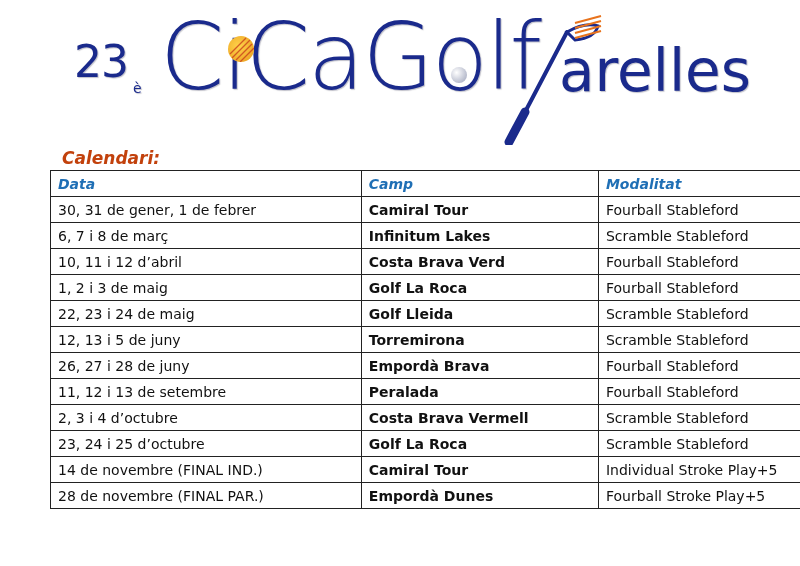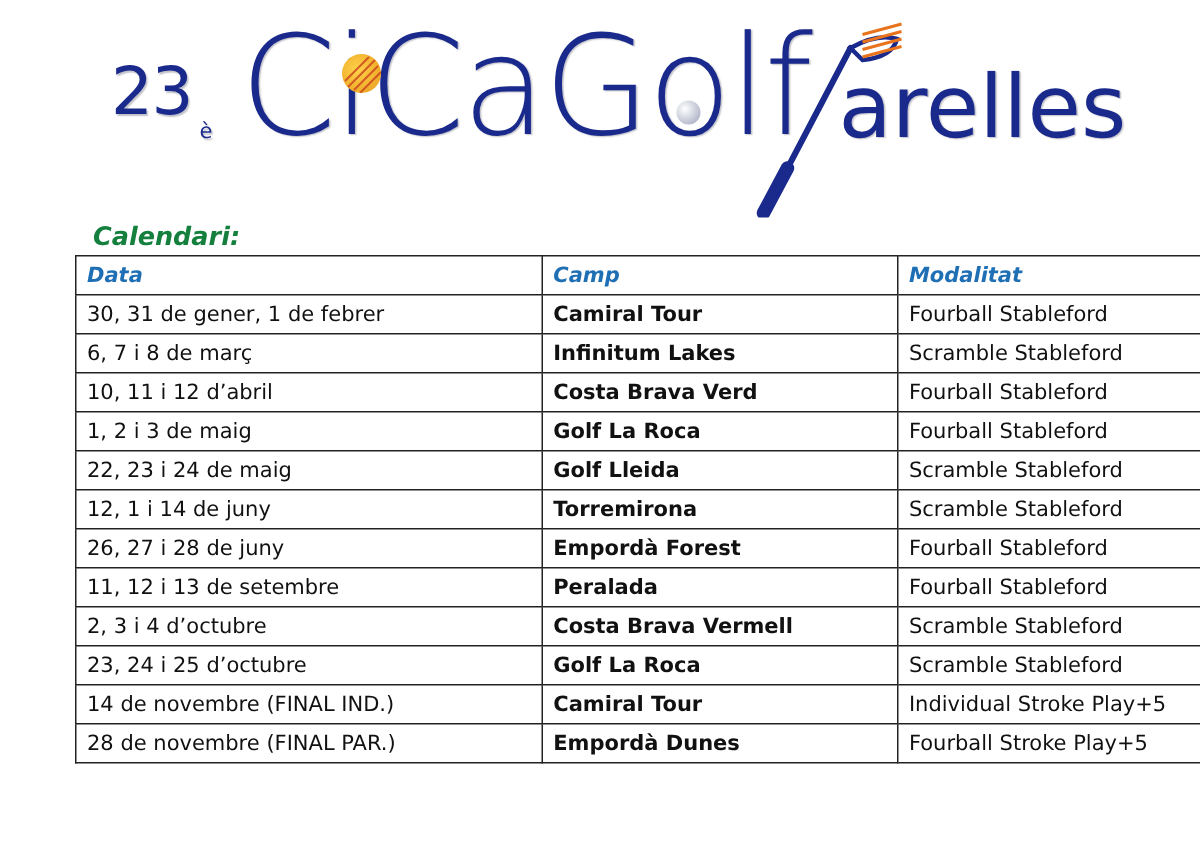--- a/index.html
+++ b/index.html
@@ -13,21 +13,21 @@
     .logo-main { left: 160px; top: 4px; font-size: 92px; font-weight: 300; letter-spacing: -2px;
       font-family: "DejaVu Sans", sans-serif; }
     .logo-tail { left: 535px; top: 37px; font-size: 58px; letter-spacing: 0px; margin-left: 24px; }
     .club { position: absolute; left: 495px; top: 10px; width: 110px; height: 135px; }
     .ball1 { position: absolute; left: 228px; top: 36px; width: 26px; height: 26px; border-radius: 50%;
       background: radial-gradient(circle at 40% 40%, #ffd24a, #e89a1c); overflow: hidden; }
     .ball2 { position: absolute; left: 451px; top: 67px; width: 16px; height: 16px; border-radius: 50%;
       background: radial-gradient(circle at 35% 35%, #ffffff, #9aa0b8); }
 
     .section-title { position: absolute; left: 62px; top: 148px; font-size: 17px; font-weight: bold;
-      font-style: italic; color: #15803d; font-family: "DejaVu Sans", sans-serif; }
+      font-style: italic; color: #c2410c; font-family: "DejaVu Sans", sans-serif; }
 
     table.cal { position: absolute; left: 50px; top: 170px; border-collapse: collapse;
       width: 793px; table-layout: fixed; }
     table.cal td, table.cal th { border: 1px solid #222; height: 25px; padding: 0 0 0 7px;
       font-size: 14px; text-align: left; vertical-align: middle; white-space: nowrap; overflow: hidden;
       font-family: "DejaVu Sans", sans-serif; color: #111; }
     table.cal th { color: #1f6fb5; font-style: italic; font-weight: bold; font-size: 14px; }
     .col-date { width: 270px; }
     .col-camp { width: 206px; }
     .col-mod { width: 212px; }
@@ -101,27 +101,27 @@
       <td>1, 2 i 3 de maig</td>
       <td class="camp">Golf La Roca</td>
       <td>Fourball Stableford</td>
     </tr>
     <tr>
       <td>22, 23 i 24 de maig</td>
       <td class="camp">Golf Lleida</td>
       <td>Scramble Stableford</td>
     </tr>
     <tr>
-      <td>12, 1 i 14 de juny</td>
+      <td>12, 13 i 5 de juny</td>
       <td class="camp">Torremirona</td>
       <td>Scramble Stableford</td>
     </tr>
     <tr>
       <td>26, 27 i 28 de juny</td>
-      <td class="camp">Empordà Forest</td>
+      <td class="camp">Empordà Brava</td>
       <td>Fourball Stableford</td>
     </tr>
     <tr>
       <td>11, 12 i 13 de setembre</td>
       <td class="camp">Peralada</td>
       <td>Fourball Stableford</td>
     </tr>
     <tr>
       <td>2, 3 i 4 d’octubre</td>
       <td class="camp">Costa Brava Vermell</td>

